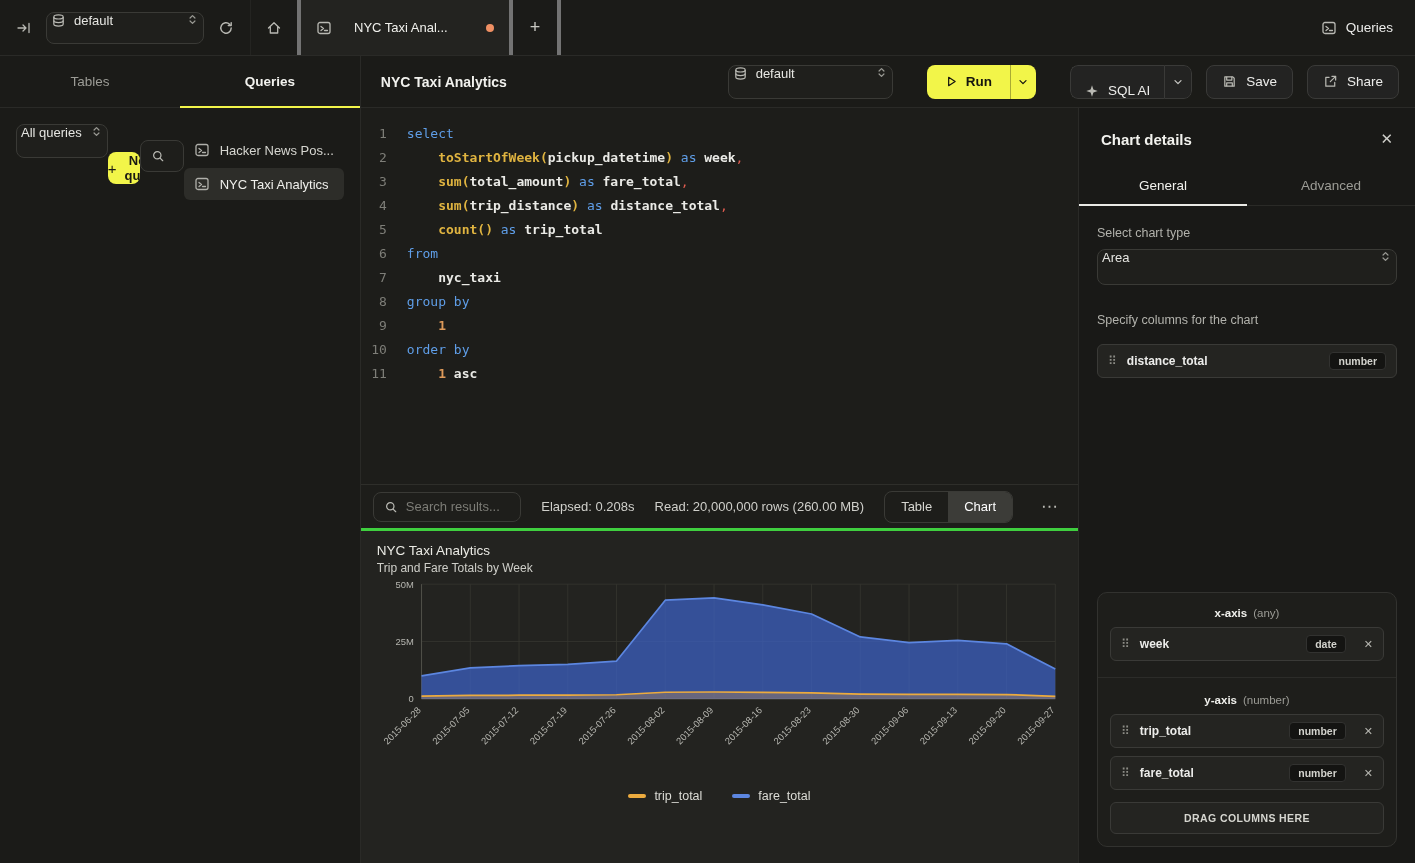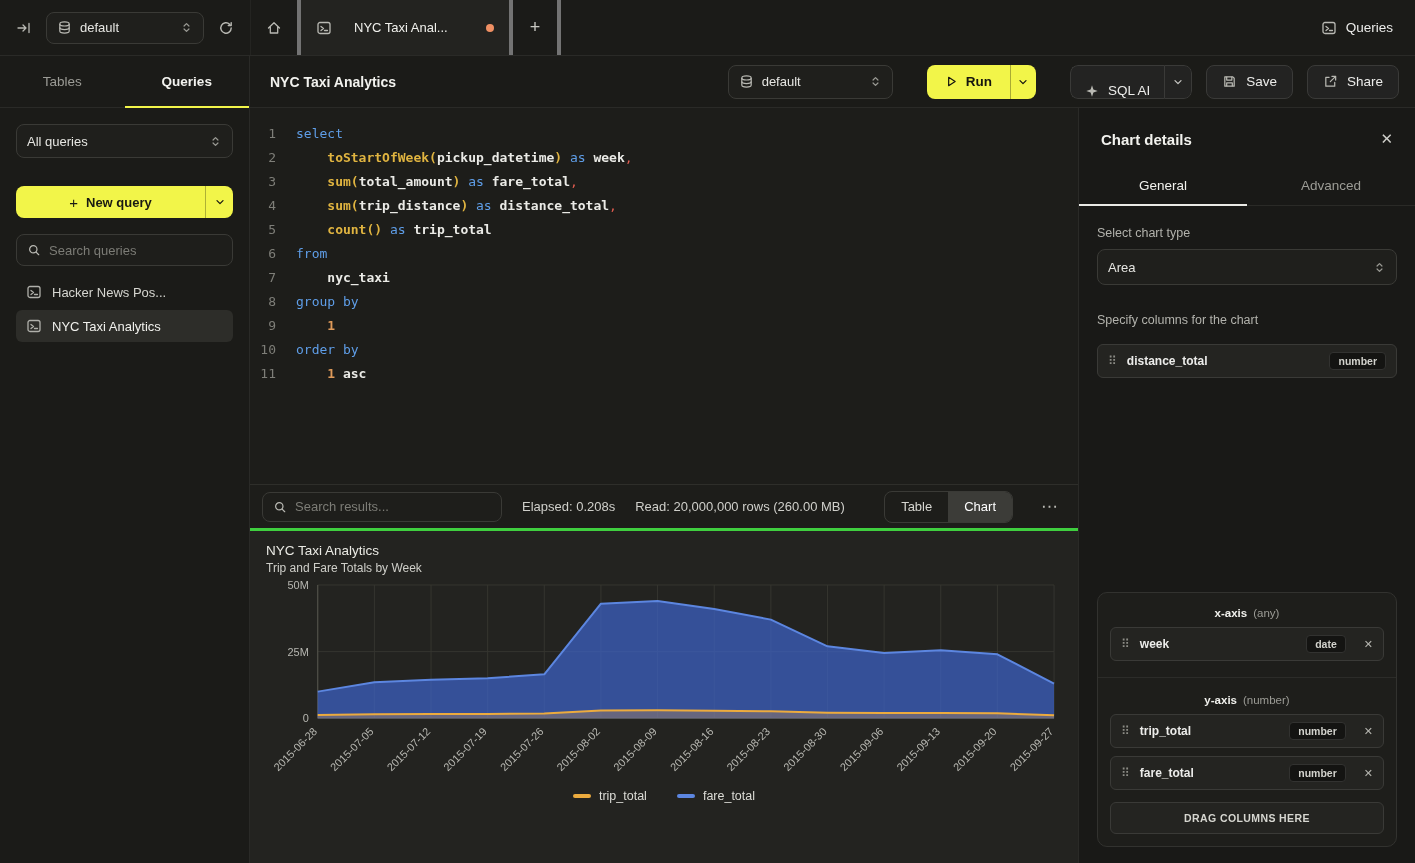--- a/index.html
+++ b/index.html
@@ -4,21 +4,21 @@
 <style>
   *{margin:0;padding:0;box-sizing:border-box;}
   html,body{width:1415px;height:863px;overflow:hidden;}
   body{font-family:"Liberation Sans",sans-serif;font-size:13px;color:#e6e6e2;background:#141412;}
   .app{width:1415px;height:863px;display:flex;flex-direction:column;background:#1b1b18;}
 
   
   .topbar{flex:0 0 56px;display:flex;align-items:stretch;border-bottom:1px solid #2a2a27;background:#1b1b18;}
   .topbar-left{flex:0 0 250px;display:flex;align-items:center;gap:14px;padding:0 16px;}
   .icon-btn{color:#b9b9b3;display:inline-flex;cursor:pointer;}
-  .select{display:flex;align-items:center;gap:8px;border:1px solid #3a3a36;border-radius:8px;padding:0 10px;height:32px;background:#1f1f1c;color:#e6e6e2;cursor:pointer;}
+  .select{display:flex;gap:8px;border:1px solid #3a3a36;border-radius:8px;padding:0 4px;height:32px;background:#1f1f1c;color:#e6e6e2;cursor:pointer;}
   .select .select-value{white-space:nowrap;}
   .chevrons{color:#9a9a94;margin-left:auto;display:inline-flex;}
   .db-select{flex:1;min-width:0;}
   .tabstrip{flex:1;display:flex;align-items:stretch;min-width:0;}
   .tab{display:flex;align-items:center;gap:22px;padding:0 15px;color:#b9b9b3;border-right:4px solid #737373;cursor:pointer;}
   .tab-home{border-left:1px solid #242421;}
   .tab-active{background:#232320;color:#f0f0ec;min-width:200px;}
   .dirty-dot{width:8px;height:8px;border-radius:50%;background:#ef8f63;margin-left:16px;}
   .tab-plus{font-size:18px;color:#c9c9c3;padding:0 17px;}
   .topbar-right{display:flex;align-items:center;padding:0 22px;margin-left:auto;}
@@ -27,21 +27,21 @@
   
   .body-row{flex:1;display:flex;min-height:0;}
   .sidebar{flex:0 0 250px;border-right:1px solid #2a2a27;display:flex;flex-direction:column;background:#1b1b18;}
   .main{flex:1;display:flex;flex-direction:column;min-width:0;}
 
   
   .sidebar-tabs{flex:0 0 52px;display:flex;border-bottom:1px solid #2a2a27;}
   .s-tab{flex:1;display:flex;align-items:center;justify-content:center;color:#9c9c96;cursor:pointer;position:relative;font-size:13.5px;}
   .s-tab.active{color:#f2f2ee;font-weight:600;}
   .s-tab.active::after{content:"";position:absolute;left:0;right:0;bottom:-1px;height:2px;background:#f2f549;}
-  .sidebar-body{flex:1;padding:16px;display:flex;flex-direction:column;min-height:0;}
+  .sidebar-body{flex:1;padding:16px;display:flex;flex-direction:row;min-height:0;}
   .select.full{width:100%;height:34px;}
   .new-query{display:flex;margin-top:28px;height:32px;border-radius:8px;overflow:hidden;flex:0 0 32px;}
   .nq-main{flex:1;background:#f2f549;border:none;color:#191913;font-weight:600;font-size:13px;display:flex;align-items:center;justify-content:center;gap:8px;cursor:pointer;font-family:inherit;}
   .nq-plus{font-size:15px;font-weight:400;}
   .nq-chev{flex:0 0 28px;background:#f2f549;border:none;border-left:1px solid rgba(0,0,0,.28);color:#191913;display:flex;align-items:center;justify-content:center;cursor:pointer;}
   .search-input{display:flex;align-items:center;gap:8px;height:32px;border:1px solid #3a3a36;border-radius:8px;padding:0 10px;color:#8c8c86;margin-top:16px;background:#1e1e1b;}
   .search-input input{background:none;border:none;outline:none;color:#e6e6e2;font-family:inherit;font-size:13px;width:100%;}
   .search-input input::placeholder{color:#7c7c76;}
   .query-list{margin-top:10px;display:flex;flex-direction:column;gap:2px;}
   .query-item{display:flex;align-items:center;gap:10px;height:32px;padding:0 10px;border-radius:6px;color:#d6d6d0;cursor:pointer;text-align:center;}

